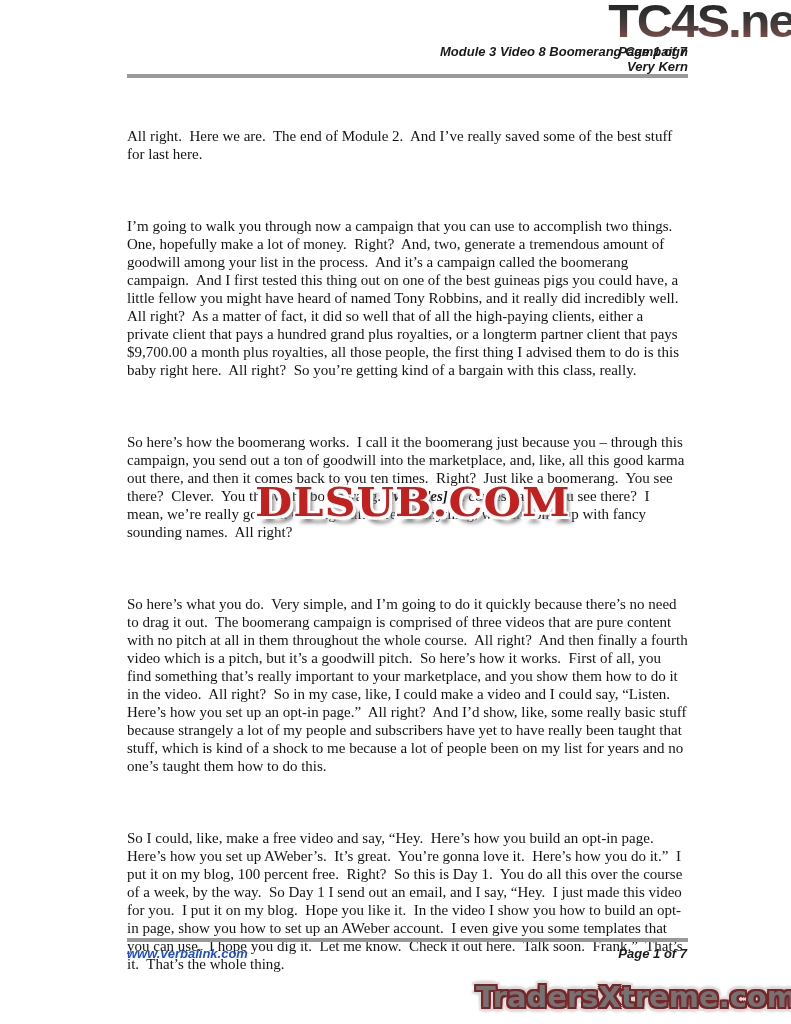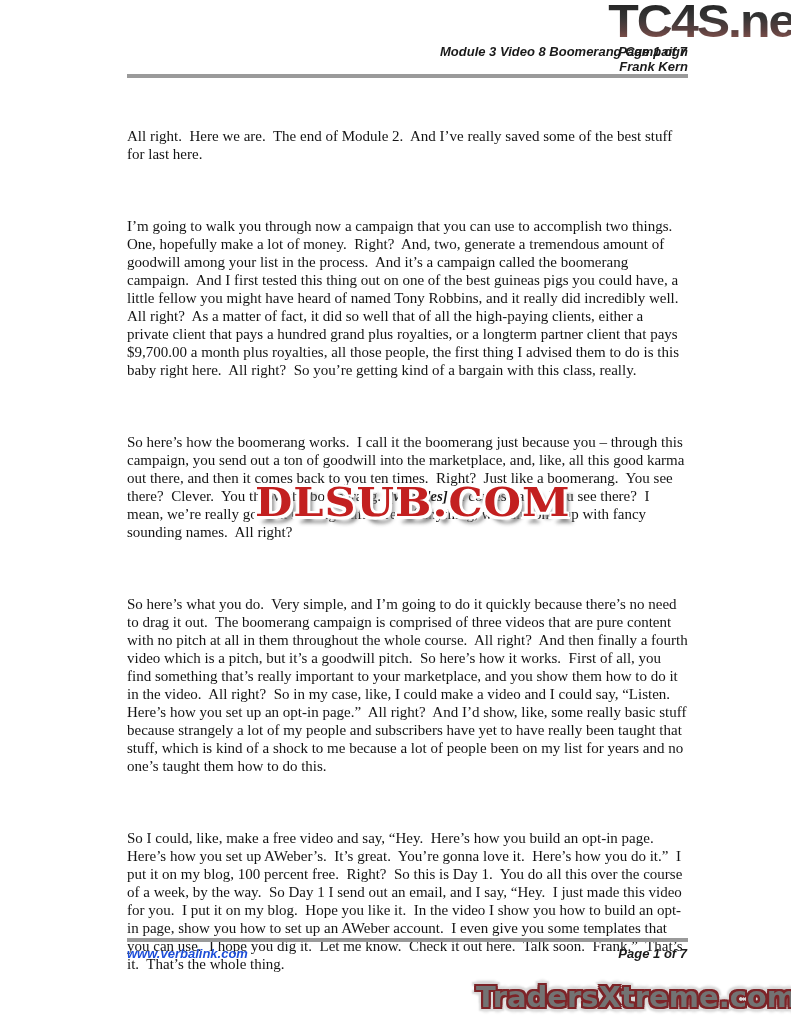--- a/index.html
+++ b/index.html
@@ -112,21 +112,21 @@
 </style>
 </head>
 <body>
 
 <div class="page">
 
   <div class="tc4s-logo">TC4S.net</div>
 
   <div class="header-block">
     <div>Module 3 Video 8 Boomerang Campaign</div>
-    <div>Frank Kern</div>
+    <div>Very Kern</div>
   </div>
 
   <div class="page-label-top">Page 1 of 7</div>
 
   <div class="rule rule-top"></div>
 
   <div class="content">
     <p>All right.  Here we are.  The end of Module 2.  And I’ve really saved some of the best stuff for last here.</p>
     <p>I’m going to walk you through now a campaign that you can use to accomplish two things.  One, hopefully make a lot of money.  Right?  And, two, generate a tremendous amount of goodwill among your list in the process.  And it’s a campaign called the boomerang campaign.  And I first tested this thing out on one of the best guineas pigs you could have, a little fellow you might have heard of named Tony Robbins, and it really did incredibly well.  All right?  As a matter of fact, it did so well that of all the high-paying clients, either a private client that pays a hundred grand plus royalties, or a longterm partner client that pays $9,700.00 a month plus royalties, all those people, the first thing I advised them to do is this baby right here.  All right?  So you’re getting kind of a bargain with this class, really.</p>
     <p><span>So here’s how the boomerang works.  I call it the boomerang just because you – through this campaign, you send out a ton of goodwill into the marketplace, and, like, all this good karma out there, and then it comes back to you ten times.  Right?  Just like a boomerang.  You see there?  Clever.  You throw the boomerang.  </span><span class="stage-direction">[whistles]</span><span>  It comes back.  You see there?  I mean, we’re really good at naming stuff here.  If anything, we can come up with fancy sounding names.  All right?</span></p>

